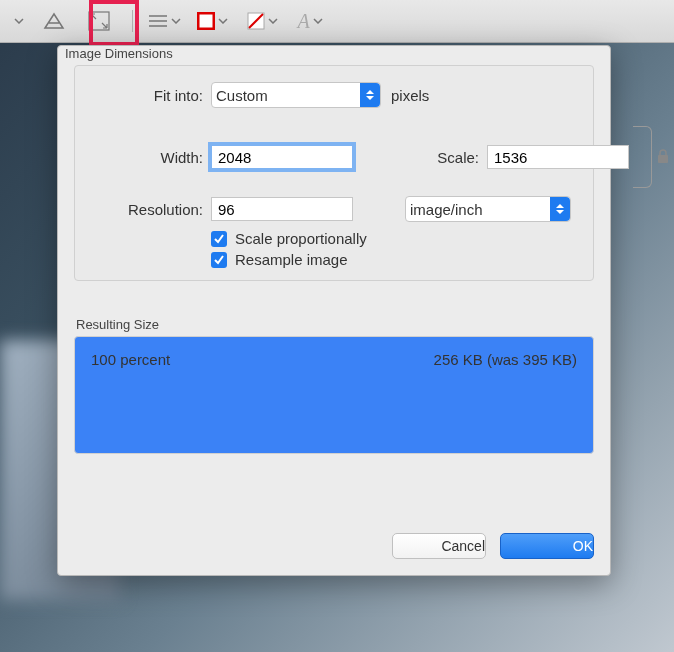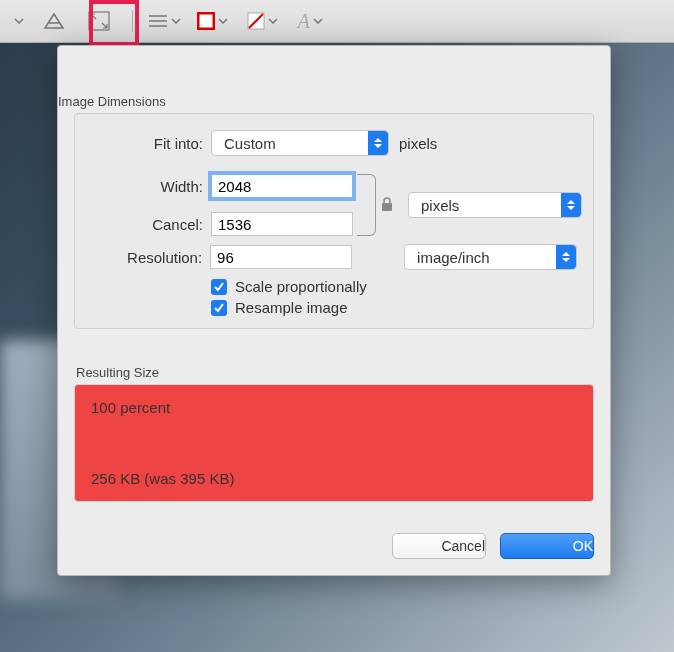--- a/index.html
+++ b/index.html
@@ -5,40 +5,40 @@
 html,body{margin:0;padding:0;width:674px;height:652px;font-family:-apple-system,"Helvetica Neue",Arial,sans-serif;font-size:13px;color:#333;overflow:hidden;background:#222}
 .bgimg{position:absolute;left:0;top:0;width:674px;height:652px;background:linear-gradient(135deg,#2a3a4a 0%,#3a5060 30%,#6a8090 60%,#c0c8d0 100%)}
 .bgimg:after{content:"";position:absolute;left:0;top:340px;width:120px;height:260px;background:linear-gradient(135deg,#a0b0c0 0%,#708090 100%);filter:blur(8px)}
 .toolbar{position:absolute;left:0;top:0;right:0;height:42px;background:linear-gradient(#e8e8e8,#d8d8d8);border-bottom:1px solid #b0b0b0;display:flex;align-items:center}
 .tbtn{height:42px;display:flex;align-items:center;justify-content:center;color:#666}
 .tbtn svg{display:block}
 .sep{width:1px;height:22px;background:#b0b0b0;margin:0 8px}
 .down-caret{margin-left:3px}
 .highlight-box{position:absolute;left:89px;top:0;width:50px;height:46px;border:4px solid #e5204f;box-sizing:border-box;pointer-events:none}
 .panel{position:absolute;left:57px;top:45px;width:552px;height:529px;background:#ececec;border:1px solid #b8b8b8;border-radius:4px;box-shadow:0 8px 30px rgba(0,0,0,.35)}
-.section-title{font-size:13px;color:#444;padding:0 0 0 0;margin-top:48px}
+.section-title{font-size:13px;color:#444;padding:0 0 0 7px;}
 .fieldset{margin:4px 16px 18px;border:1px solid #d0d0d0;border-radius:4px;background:#eaeaea;padding:16px 16px 12px}
 .row{display:flex;align-items:center;margin-bottom:8px}
 .label{width:112px;text-align:right;padding-right:8px;font-size:15px;color:#333}
-.select{position:relative;background:#fff;border:1px solid #c6c6c6;border-radius:4px;height:24px;display:flex;align-items:center;padding:0 24px 0 12px;font-size:15px;min-width:0}
+.select{position:relative;background:#fff;border:1px solid #c6c6c6;border-radius:4px;height:24px;display:flex;align-items:center;padding:0 24px 0 4px;font-size:15px;min-width:0}
 .select .arrows{position:absolute;right:0;top:0;bottom:0;width:20px;background:#1e7bf0;border-radius:0 4px 4px 0;display:flex;flex-direction:column;align-items:center;justify-content:center}
 .select .arrows:before{content:"";border-left:4px solid transparent;border-right:4px solid transparent;border-bottom:4px solid #fff;margin-bottom:1px}
 .select .arrows:after{content:"";border-left:4px solid transparent;border-right:4px solid transparent;border-top:4px solid #fff;margin-top:1px}
 .input{background:#fff;border:1px solid #c6c6c6;border-radius:0;height:22px;padding:0 6px;font-size:15px;width:128px}
 .input.focus{outline:3px solid #7eb3f2;border-color:#7eb3f2}
 .suffix{margin-left:10px;font-size:15px}
 .dims-wrap{display:flex;align-items:center}
-.dims-left{display:flex;flex-direction:column;gap:14px}
+.dims-left{display:flex;flex-direction:row;gap:14px}
 .bracket{width:18px;height:60px;margin-left:4px;border:1px solid #999;border-left:none;border-radius:0 6px 6px 0}
 .lock{margin-left:4px;color:#888}
 .chk-row{display:flex;align-items:flex-end;margin-left:120px;margin-top:4px;font-size:15px}
 .chk{width:16px;height:16px;border-radius:3px;background:#1e7bf0;margin-right:8px;display:flex;align-items:center;justify-content:center}
 .chk svg{display:block}
 .resulting-title{font-size:13px;color:#444;padding:18px 0 0 18px}
-.resulting-box{margin:4px 16px 0;border:1px solid #d0d0d0;border-radius:4px;background:#ef4444;padding:14px 16px 14px;font-size:15px;color:#333;height:88px;display:flex;flex-direction:column;justify-content:space-between}
+.resulting-box{margin:4px 16px 0;border:1px solid #d0d0d0;border-radius:4px;background:#3b82f6;padding:14px 16px 14px;font-size:15px;color:#333;height:88px;display:flex;flex-direction:row;justify-content:space-between}
 .buttons{position:absolute;right:16px;bottom:16px;display:flex;gap:14px}
 .btn{min-width:92px;height:24px;border-radius:5px;font-size:14px;display:flex;align-items:center;justify-content:flex-end}
 .btn-cancel{background:linear-gradient(#fff,#f2f2f2);border:1px solid #c0c0c0}
 .btn-ok{background:linear-gradient(#4f9ef9,#1e7bf0);color:#fff;border:1px solid #1862c8}
 </style>
 </head>
 <body>
 
 <div class="bgimg"></div>
 
@@ -108,21 +108,21 @@
     </div>
 
     <div class="row" style="margin-top:18px;align-items:center">
       <div class="dims-wrap">
         <div class="dims-left">
           <div style="display:flex;align-items:center">
             <div class="label">Width:</div>
             <input class="input focus" value="2048" style="">
           </div>
           <div style="display:flex;align-items:center">
-            <div class="label">Cancel:</div>
+            <div class="label">Scale:</div>
             <input class="input" value="1536" style="">
           </div>
         </div>
         <div class="bracket"></div>
         <span class="lock">
           <svg width="14" height="16">
               <rect x="2" y="7" width="10" height="8" rx="1" fill="#888"></rect>
               <path d="M4 7 V5 a3 3 0 0 1 6 0 V7" stroke="#888" fill="none" stroke-width="1.5"></path>
             </svg>
         </span>

